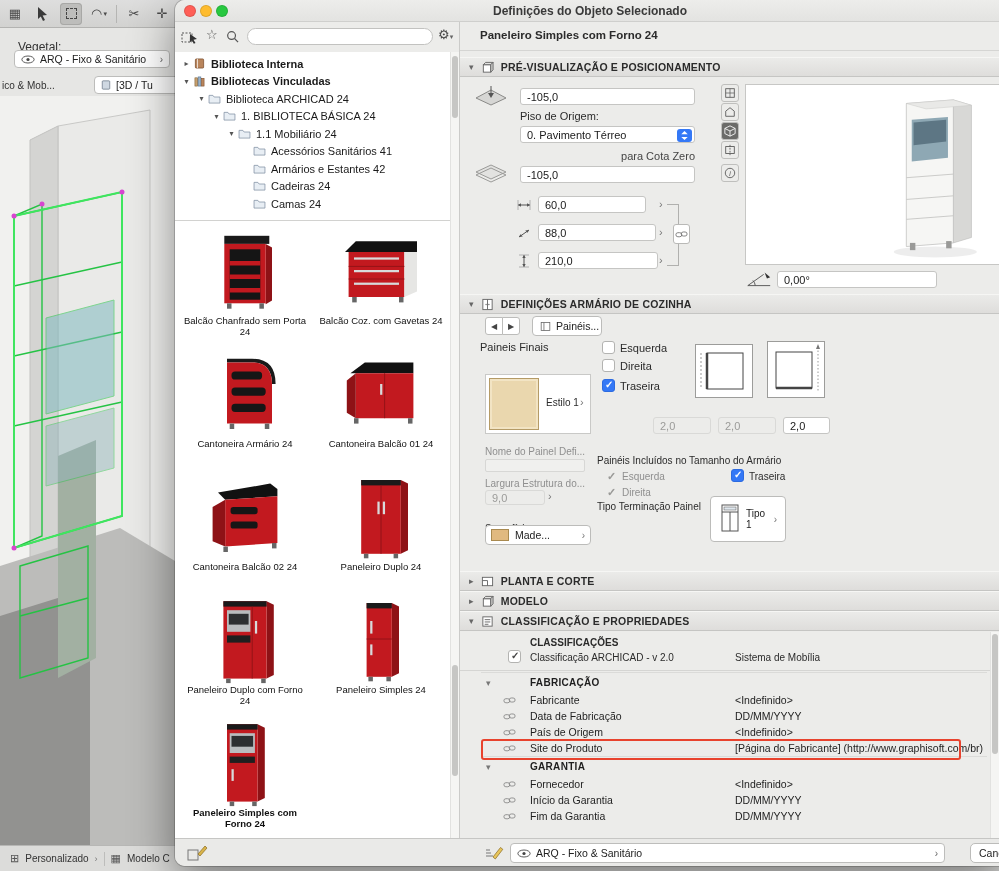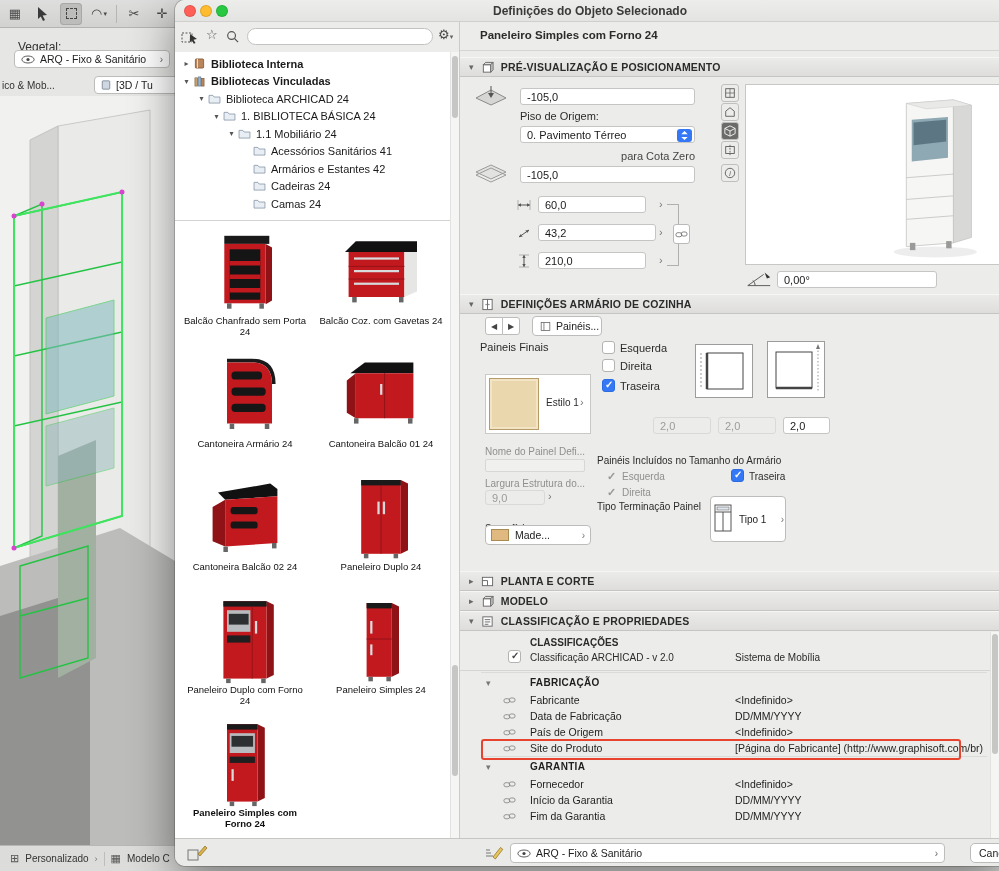--- a/index.html
+++ b/index.html
@@ -465,32 +465,32 @@
   <div class="field" style="left:363px;top:196px;width:108px">60,0</div>
   <span class="spin" style="left:484px;top:198px">›</span>
 
   <span class="abs" style="left:341px;top:225px">
     <svg width="16" height="16" viewBox="0 0 16 16">
         <path d="M3 12 L13 5" stroke="#555"></path>
         <polygon points="3,12 6.8,11.4 4.4,9.2" fill="#555"></polygon>
         <polygon points="13,5 9.2,5.6 11.6,7.8" fill="#555"></polygon>
       </svg>
   </span>
-  <div class="field" style="left:363px;top:224px;width:118px">43,2</div>
+  <div class="field" style="left:363px;top:224px;width:118px">88,0</div>
   <span class="spin" style="left:484px;top:226px">›</span>
 
   <span class="abs" style="left:341px;top:253px">
     <svg width="16" height="16" viewBox="0 0 16 16">
         <path d="M8 2 V14" stroke="#555"></path>
         <polygon points="8,2 6.3,5 9.7,5" fill="#555"></polygon>
         <polygon points="8,14 6.3,11 9.7,11" fill="#555"></polygon>
         <path d="M3 2 H13 M3 14 H13" stroke="#999" stroke-width="0.7"></path>
       </svg>
   </span>
-  <div class="field" style="left:363px;top:252px;width:108px">210,0</div>
+  <div class="field" style="left:363px;top:252px;width:120px">210,0</div>
   <span class="spin" style="left:484px;top:254px">›</span>
 
   <div class="abs" style="left:492px;top:204px;width:12px;height:62px;border:1px solid #b0b0ae;border-left:none"></div>
   <div class="abs" style="left:498px;top:224px;width:17px;height:20px;background:#fff;border:1px solid #b9b9b7;border-radius:3px;display:flex;align-items:center;justify-content:center">
     <svg width="13" height="9" viewBox="0 0 14 10">
         <rect x="0.8" y="3" width="6.5" height="4.5" rx="2.2" fill="none" stroke="#777"></rect>
         <rect x="6.7" y="2.2" width="6.5" height="4.5" rx="2.2" fill="none" stroke="#777"></rect>
       </svg>
   </div>
 
@@ -629,21 +629,21 @@
   <span class="spin" style="left:373px;top:490px">›</span>
 
   <div class="label sm" style="left:310px;top:523px">Superfície</div>
   <div class="whitebtn" style="left:310px;top:525px;width:106px;height:20px;gap:6px;padding:0 5px">
     <span style="width:18px;height:12px;background:#e0b980;border:1px solid #a98a50"></span>
     <span>Made...</span>
     <span style="margin-left:auto;color:#777;font-size:10px">›</span>
   </div>
 
   <div class="label sm" style="left:422px;top:501px">Tipo Terminação Painel</div>
-  <div class="whitebtn" style="left:535px;top:496px;width:76px;height:46px;gap:5px;padding:0 1px">
+  <div class="whitebtn" style="left:535px;top:496px;width:76px;height:46px;gap:5px;padding:0 8px">
     <span>
         <svg width="22" height="30" viewBox="0 0 22 30">
           <rect x="3" y="1" width="16" height="26" fill="#fff" stroke="#555"></rect>
           <line x1="3" y1="8" x2="19" y2="8" stroke="#555"></line>
           <line x1="11" y1="8" x2="11" y2="27" stroke="#555"></line>
           <rect x="5" y="3" width="12" height="3" fill="#dfe7ee" stroke="#555" stroke-width="0.5"></rect>
         </svg>
       </span>
     <span style="font-size:10px">Tipo 1</span>
     <span style="margin-left:auto;color:#777;font-size:10px">›</span>

